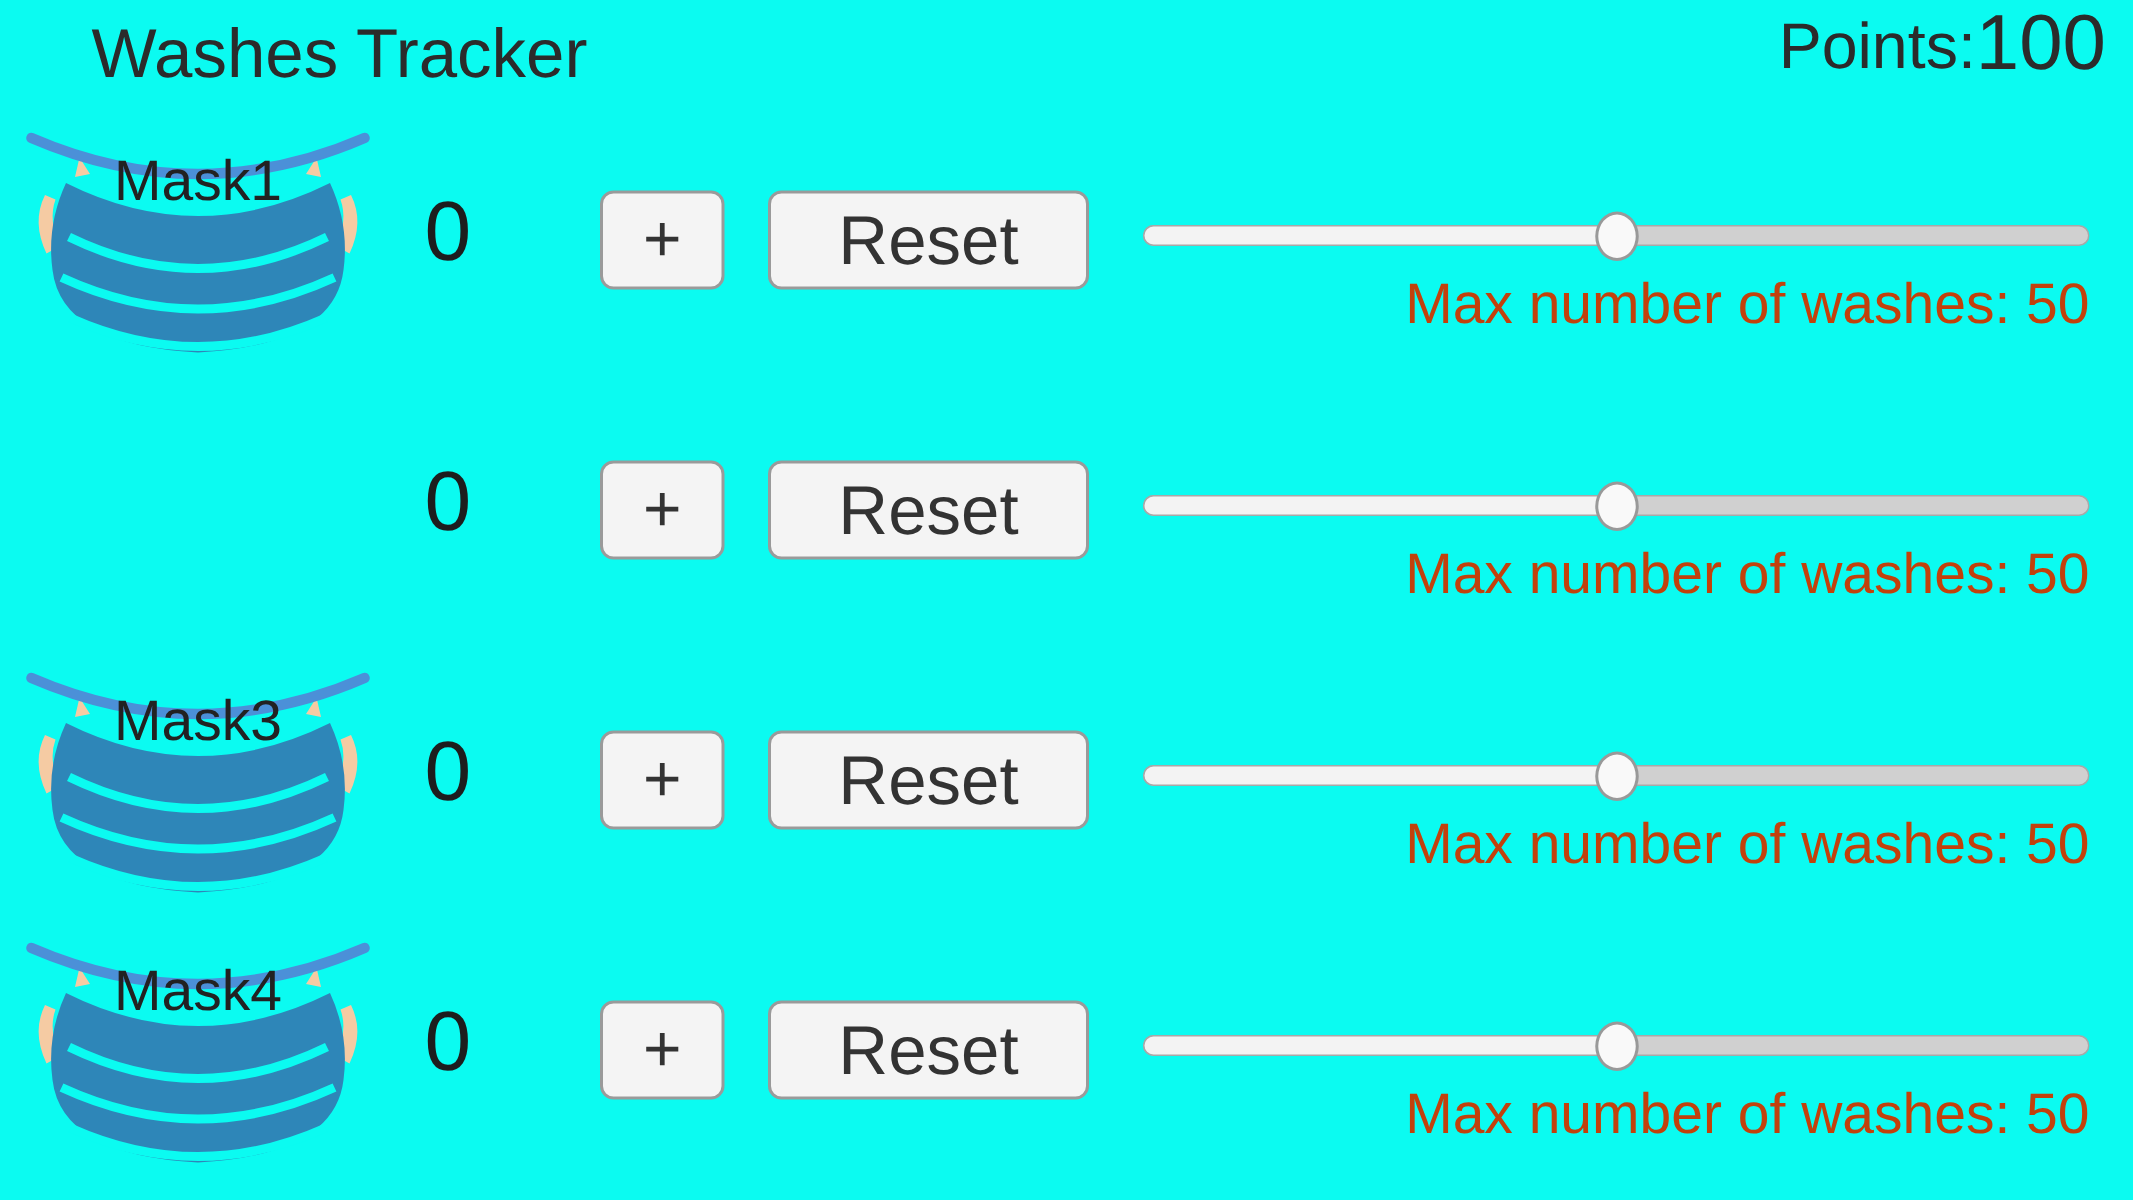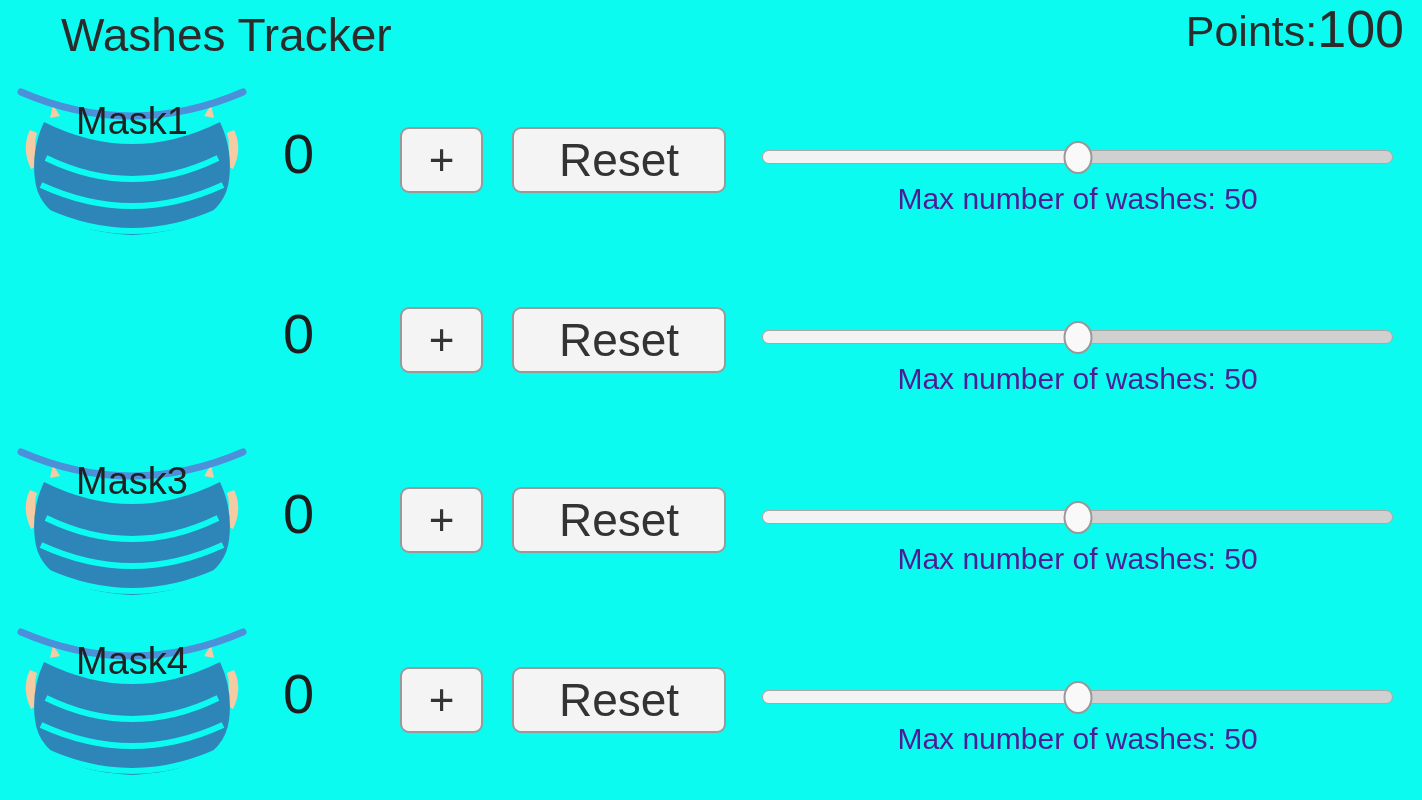--- a/index.html
+++ b/index.html
@@ -149,23 +149,23 @@
     border: 2px solid #999999;
     border-radius: 50%;
     transform: translateX(-50%);
     cursor: pointer;
   }
   .max-label {
     position: absolute;
     left: 762px;
     top: 112px;
     width: 631px;
-    text-align: center;
-    font-size: 30px;
-    color: #4c1d95;
+    text-align: right;
+    font-size: 38px;
+    color: #c2410c;
     white-space: nowrap;
   }
 </style>
 </head>
 <body>
 
 <div class="header">
   <div class="app-title">Washes Tracker</div>
   <div class="points">
     <span class="points-label">Points:</span>

